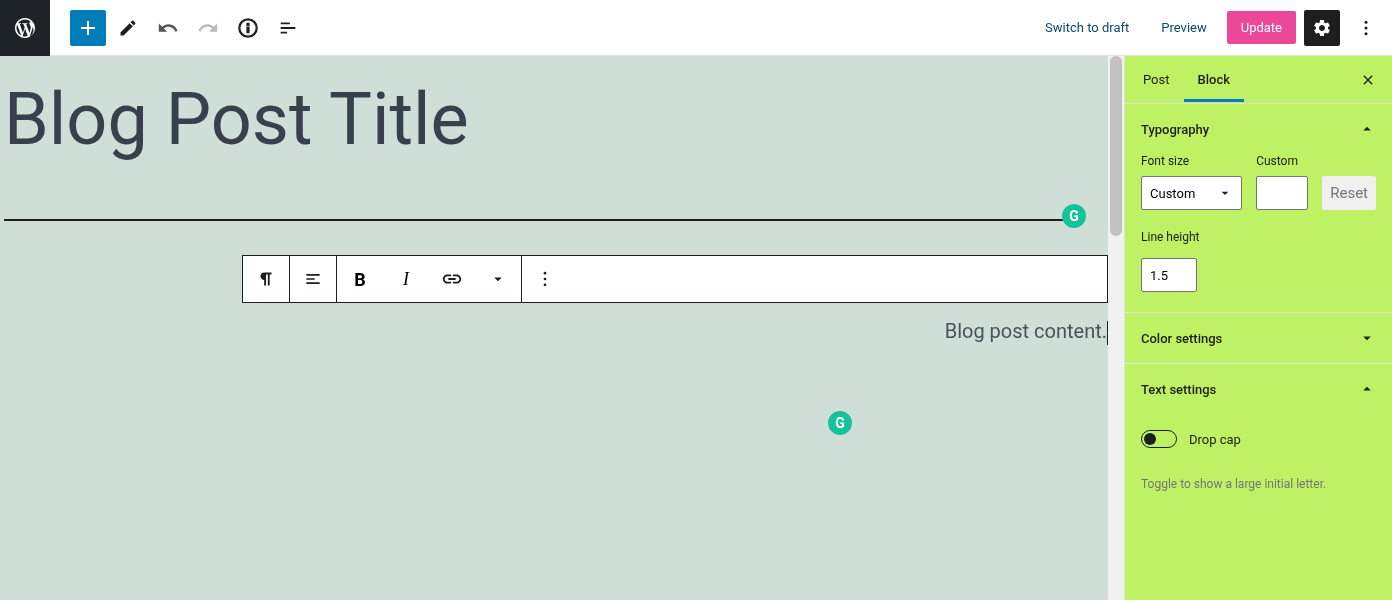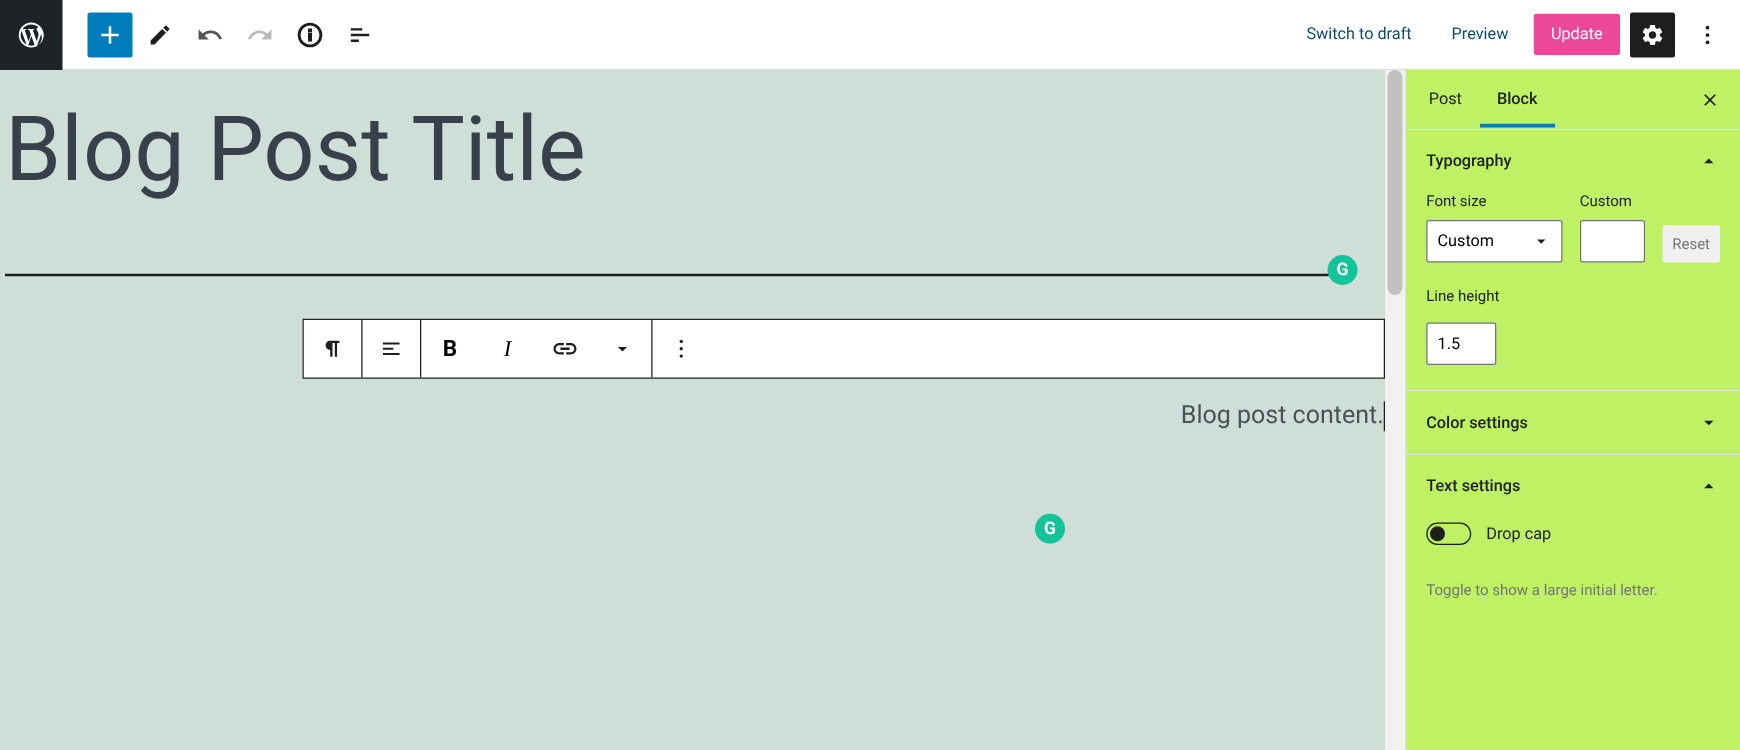--- a/index.html
+++ b/index.html
@@ -58,25 +58,25 @@
 .panel-section { border-bottom: 1px solid #e0e0e0; }
 .section-header { display: flex; align-items: center; justify-content: space-between; padding: 16px 16px; cursor: pointer; }
 .section-header .stitle { font-size: 13px; font-weight: 500; color: #1e1e1e; }
 .section-body { padding: 0 16px 20px 16px; }
 
 .field-row { display: flex; gap: 14px; }
 .field-col { flex: 1; }
 .field-label { font-size: 12px; color: #1e1e1e; margin-bottom: 8px; display: block; }
 .select { width: 100%; height: 34px; border: 1px solid #757575; border-radius: 2px; display: flex; align-items: center; justify-content: space-between; padding: 0 8px; font-size: 13px; cursor: pointer; background: #fff; }
 .num-input { width: 52px; height: 34px; border: 1px solid #757575; border-radius: 2px; padding: 0 6px; font-size: 13px; }
-.reset-btn { font-size: 12px; color: #757575; padding: 8px 8px; cursor: pointer; background: #f0f0f0; border-radius: 2px; }
+.reset-btn { font-size: 15px; color: #757575; padding: 8px 8px; cursor: pointer; background: #f0f0f0; border-radius: 2px; }
 .lh-row { margin-top: 20px; }
 .lh-input { width: 56px; height: 34px; border: 1px solid #757575; border-radius: 2px; padding: 0 8px; font-size: 13px; margin-top: 6px; }
 
-.toggle-row { display: flex; align-items: center; gap: 12px; margin-top: 4px; }
+.toggle-row { display: flex; align-items: center; gap: 12px; margin-top: 16px; }
 .toggle { width: 36px; height: 18px; border: 1.5px solid #1e1e1e; border-radius: 10px; position: relative; cursor: pointer; }
 .toggle-knob { width: 12px; height: 12px; background: #1e1e1e; border-radius: 50%; position: absolute; top: 1.5px; left: 2px; }
 .toggle-label { font-size: 13px; color: #1e1e1e; }
 .toggle-desc { font-size: 12px; color: #757575; margin-top: 29px; }
 
 svg { display: block; }
 </style>
 </head>
 <body>
 

